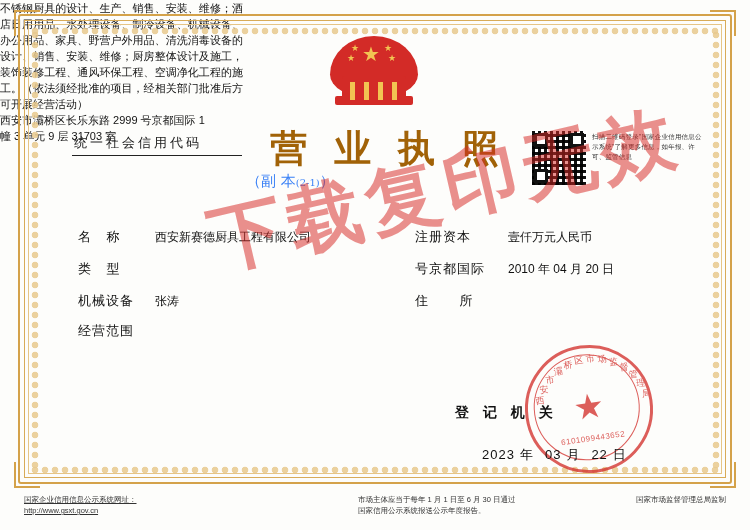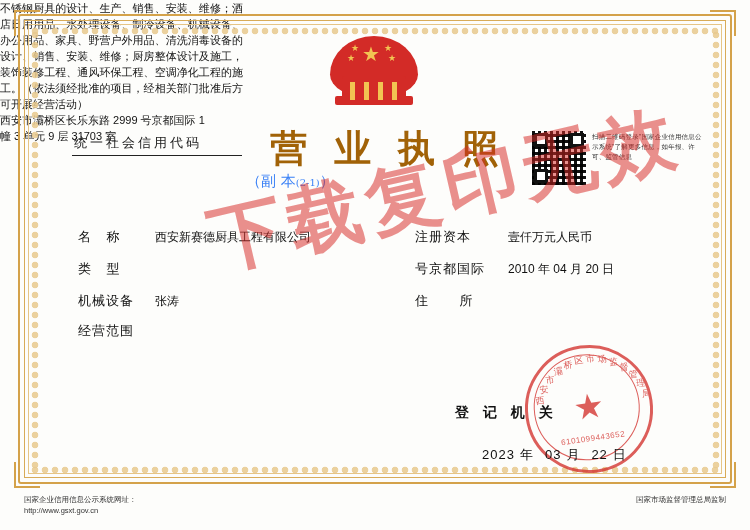--- a/index.html
+++ b/index.html
@@ -370,21 +370,21 @@
   .footer {
     position: absolute;
     left: 0;
     top: 492px;
     width: 750px;
     height: 38px;
     font-size: 7.5px;
     color: #333;
     line-height: 11px;
   }
-  .footer .col-l { position: absolute; left: 24px; top: 2px; }
+  .footer .col-l { position: absolute; left: 24px; top: 2px; text-decoration: underline; }
   .footer .col-c { position: absolute; left: 358px; top: 2px; }
   .footer .col-r { position: absolute; right: 24px; top: 2px; text-align: right; padding-left: 16px; }
 </style>
 </head>
 <body>
 
 <div class="page">
 
   <div class="border-outer"></div>
   <div class="border-inner"></div>
@@ -475,18 +475,22 @@
     <span class="n">2023</span><span class="u">年</span><span class="n">03</span><span class="u">月</span><span class="n">22</span><span class="u">日</span>
   </div>
 
   <div class="watermark">下载复印无效</div>
 
   <div class="footer">
     <div class="col-l">
       <div>国家企业信用信息公示系统网址：</div>
       <div>http://www.gsxt.gov.cn</div>
     </div>
+    <div class="col-c">
+      <div>市场主体应当于每年 1 月 1 日至 6 月 30 日通过</div>
+      <div>国家信用公示系统报送公示年度报告。</div>
+    </div>
     <div class="col-r">
       <div>国家市场监督管理总局监制</div>
     </div>
   </div>
 
 </div>
 
 </body></html>

